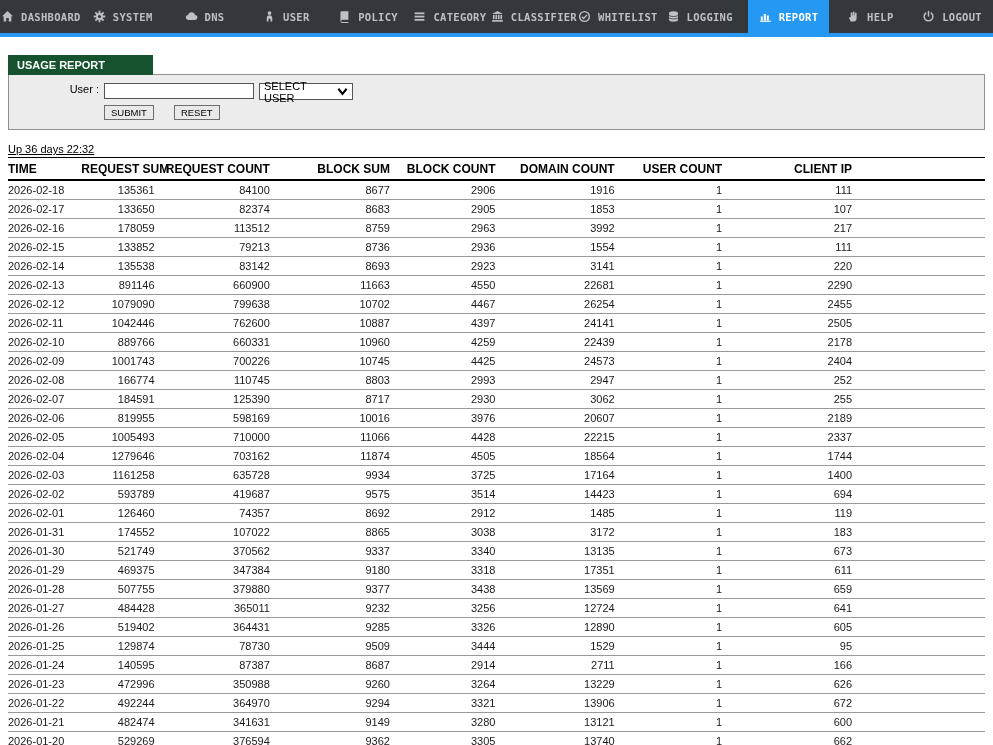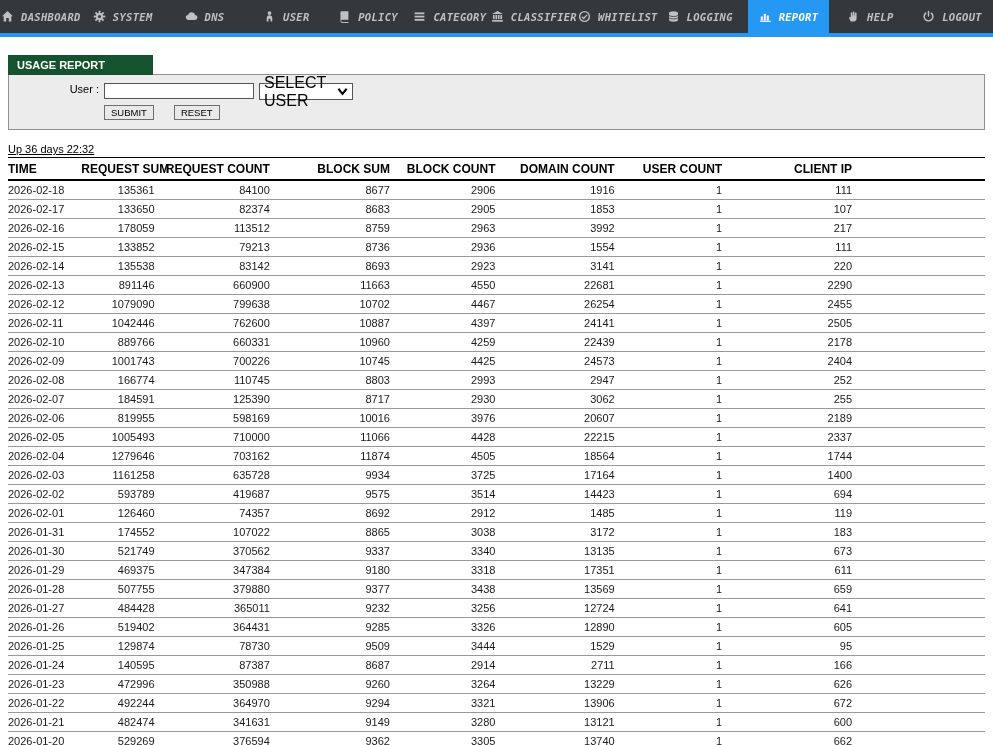--- a/index.html
+++ b/index.html
@@ -14,21 +14,20 @@
   .nav {
     height:37px; display:flex;
     background:linear-gradient(#34383d 33px, #2598f3 33px);
   }
   .nav-item {
     flex:1; display:flex; align-items:center; justify-content:center;
     gap:7px; padding-bottom:4px; cursor:pointer;
     color:#bdc1c5; font-family:"DejaVu Sans Mono", monospace;
     font-size:10.5px; font-weight:bold; letter-spacing:.3px;
     white-space:nowrap;
-    font-style:italic;
   }
   .nav-item.active { background:#2598f3; color:#ffffff;margin-left:7px; }
   .nav-icon { display:flex; }
   .nav-icon svg { width:13px; height:13px; fill:currentColor; display:block; }
 
   
   .panel { margin:18px 8px 0; }
   .panel-header {
     display:inline-block; width:145px; background:#14532d; color:#ffffff;
     font-size:11px; font-weight:bold; padding:4px 0 4px 9px;
@@ -40,21 +39,21 @@
   }
   .form-row { display:flex; align-items:flex-start; }
   .form-row label { width:90px; text-align:right; font-size:11px; margin-right:5px; color:#000; }
   .user-input {
     width:150px; height:16px; border:1px solid #555; background:#fff;
     font-size:11px; padding:0 3px; font-family:inherit;
   }
   .user-select {
     margin-left:5px; width:94px; height:17px; border:1px solid #555; background:#fff;
     display:flex; align-items:center; justify-content:space-between;
-    padding:0 4px; font-size:16px; cursor:pointer; color:#000;
+    padding:0 4px; font-size:11px; cursor:pointer; color:#000;
   }
   .user-select svg { width:11px; height:9px; display:block; }
   .btn-row { margin:5px 0 0 95px; display:flex; gap:20px; }
   .btn {
     font-family:inherit; font-size:9.5px; color:#000;
     background:#e9e9e9; border:1px solid #6e6e6e;
     padding:2px 6px; line-height:9px; cursor:pointer;
   }
 
   

